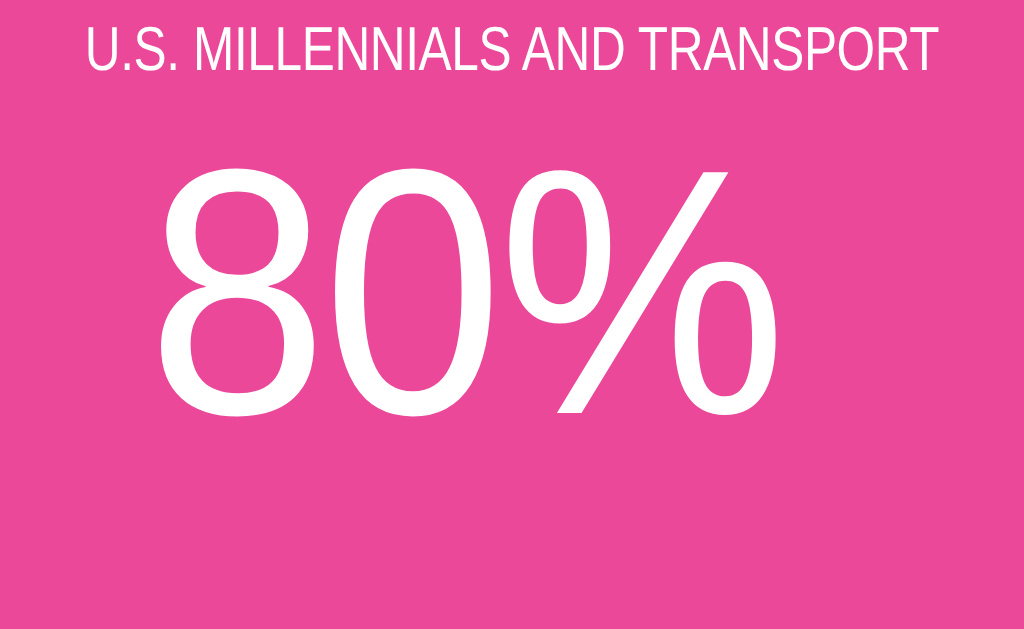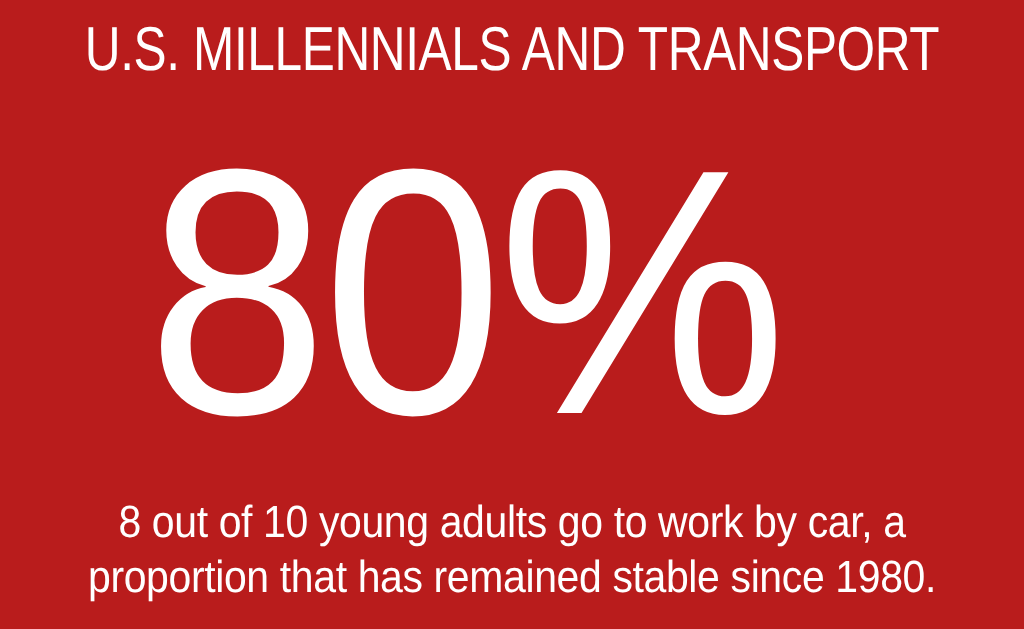--- a/index.html
+++ b/index.html
@@ -11,21 +11,21 @@
     width: 1024px;
     height: 629px;
     overflow: hidden;
     font-family: "Liberation Sans", "DejaVu Sans", sans-serif;
   }
 
   #infographic {
     position: relative;
     width: 1024px;
     height: 629px;
-    background: #b91c1c;
+    background: #ec4899;
     overflow: hidden;
   }
 
   
   .title-row {
     position: absolute;
     top: 0;
     left: 0;
     width: 1024px;
     height: 100px;
@@ -99,18 +99,14 @@
 <div id="infographic">
 
   <div class="title-row">
     <div class="title-text">U.S. MILLENNIALS AND TRANSPORT</div>
   </div>
 
   <div class="hero-row">
     <div class="hero-text">80%</div>
   </div>
 
-  <div class="caption-block">
-    <span class="caption-line">8 out of 10 young adults go to work by car, a</span>
-    <span class="caption-line">proportion that has remained stable since 1980.</span>
-  </div>
 
 </div>
 
 </body></html>

